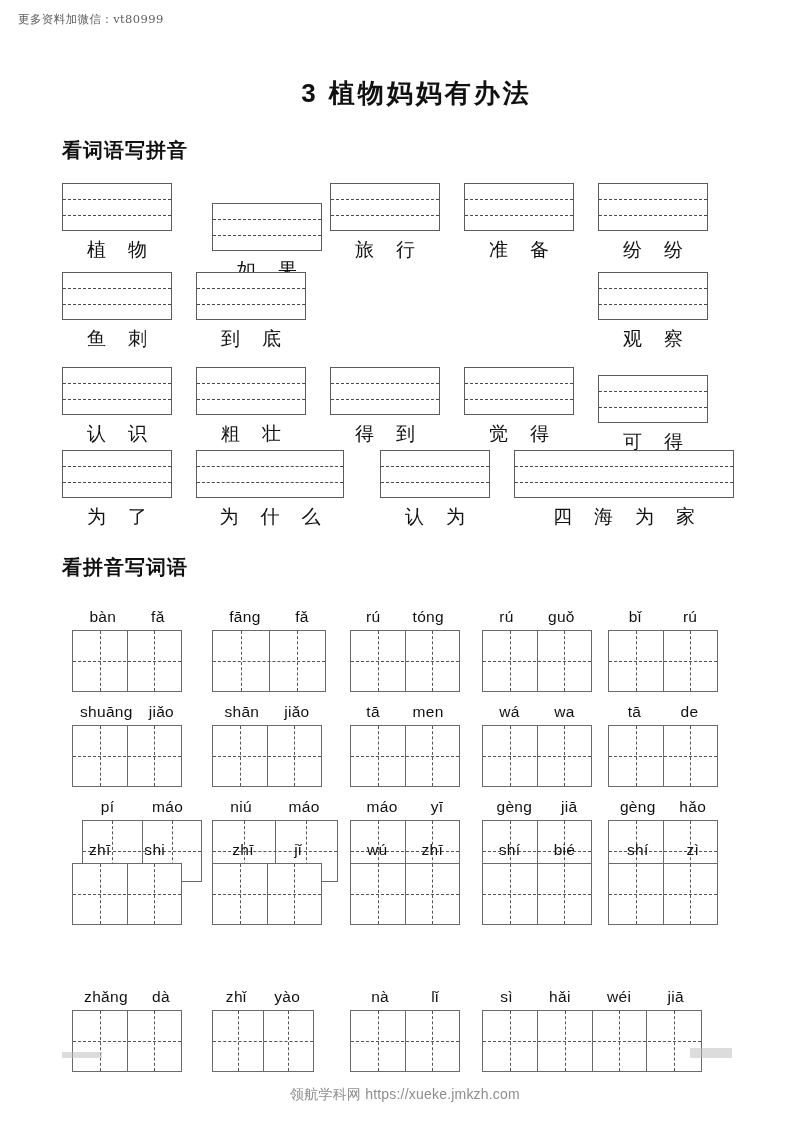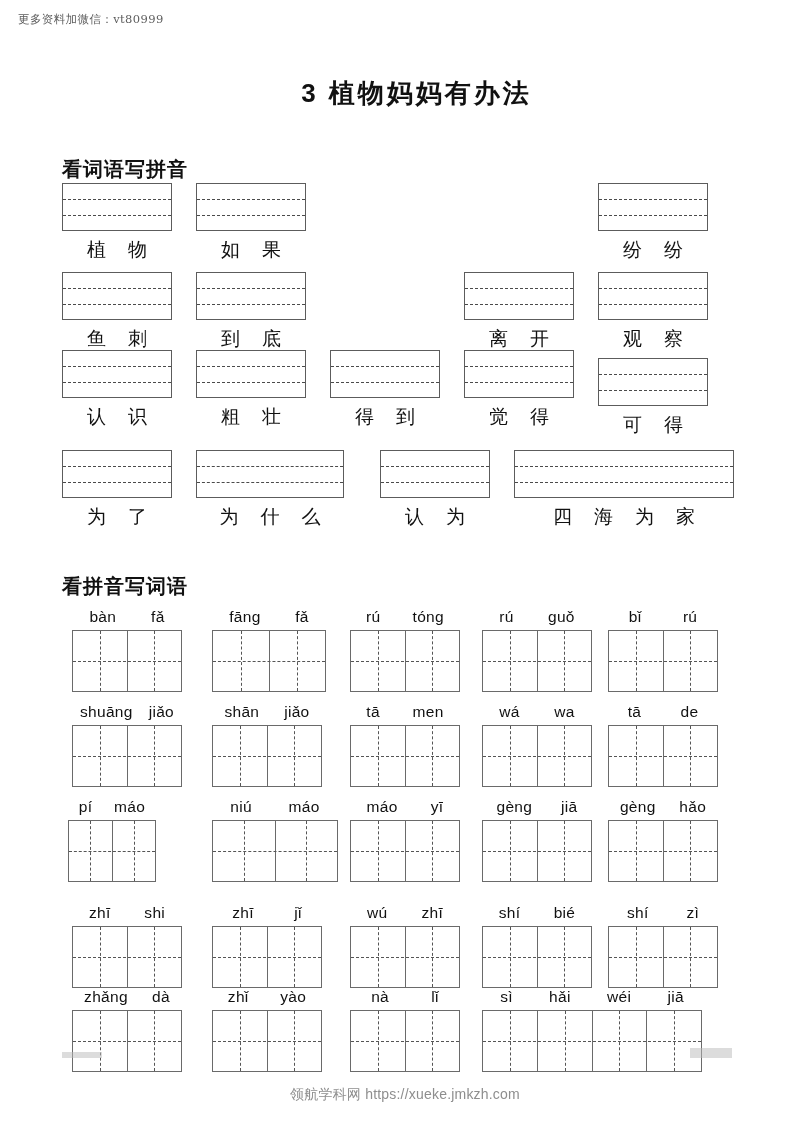--- a/index.html
+++ b/index.html
@@ -54,21 +54,20 @@
   }
 
   
   .section-heading {
     position: absolute;
     left: 62px;
     font-size: 20px;
     font-weight: bold;
     letter-spacing: 1px;
     color: #111;
-    margin-top: 19px;
   }
   #sec1-heading { top: 137px; }
   #sec2-heading { top: 554px; }
 
   
   .pinyin-row {
     position: absolute;
     left: 62px;
     width: 672px;
     height: 88px;
@@ -170,48 +169,52 @@
 <div class="section-heading" id="sec1-heading">看词语写拼音</div>
 
 <div class="section-heading" id="sec2-heading">看拼音写词语</div>
 
 <div id="section1-rows">
     <div class="pinyin-row" style="top: 183px;">
       <div class="pinyin-item" style="left: 0px; width: 110px;">
         <div class="four-line-box"></div>
         <div class="word-label">植 物</div>
       </div>
-      <div class="pinyin-item" style="left: 134px; width: 110px;">
+      <div class="pinyin-item" style="left: 150px; width: 110px; margin-top: 20px;">
         <div class="four-line-box"></div>
         <div class="word-label">如 果</div>
+      </div>
+      <div class="pinyin-item" style="left: 268px; width: 110px;">
+        <div class="four-line-box"></div>
+        <div class="word-label">旅 行</div>
+      </div>
+      <div class="pinyin-item" style="left: 402px; width: 110px;">
+        <div class="four-line-box"></div>
+        <div class="word-label">准 备</div>
       </div>
       <div class="pinyin-item" style="left: 536px; width: 110px;">
         <div class="four-line-box"></div>
         <div class="word-label">纷 纷</div>
       </div>
     </div>
     <div class="pinyin-row" style="top: 272px;">
       <div class="pinyin-item" style="left: 0px; width: 110px;">
         <div class="four-line-box"></div>
         <div class="word-label">鱼 刺</div>
       </div>
       <div class="pinyin-item" style="left: 134px; width: 110px;">
         <div class="four-line-box"></div>
         <div class="word-label">到 底</div>
       </div>
-      <div class="pinyin-item" style="left: 402px; width: 110px;">
-        <div class="four-line-box"></div>
-        <div class="word-label">离 开</div>
-      </div>
       <div class="pinyin-item" style="left: 536px; width: 110px;">
         <div class="four-line-box"></div>
         <div class="word-label">观 察</div>
       </div>
     </div>
-    <div class="pinyin-row" style="top: 350px;">
+    <div class="pinyin-row" style="top: 367px;">
       <div class="pinyin-item" style="left: 0px; width: 110px;">
         <div class="four-line-box"></div>
         <div class="word-label">认 识</div>
       </div>
       <div class="pinyin-item" style="left: 134px; width: 110px;">
         <div class="four-line-box"></div>
         <div class="word-label">粗 壮</div>
       </div>
       <div class="pinyin-item" style="left: 268px; width: 110px;">
         <div class="four-line-box"></div>
@@ -344,21 +347,21 @@
           <span>tā</span>
           <span>de</span>
         </div>
         <div class="tzg-grid">
           <div class="tzg-cell"></div>
           <div class="tzg-cell"></div>
         </div>
       </div>
     </div>
     <div class="tzg-row" style="top: 798px;">
-      <div class="tzg-item" style="left: 6px; width: 88px;">
+      <div class="tzg-item" style="left: 20px; width: 120px;">
         <div class="tzg-pinyin">
           <span>pí</span>
           <span>máo</span>
         </div>
         <div class="tzg-grid">
           <div class="tzg-cell"></div>
           <div class="tzg-cell"></div>
         </div>
       </div>
       <div class="tzg-item" style="left: 150px; width: 126px;">
@@ -395,21 +398,21 @@
         <div class="tzg-pinyin">
           <span>gèng</span>
           <span>hǎo</span>
         </div>
         <div class="tzg-grid">
           <div class="tzg-cell"></div>
           <div class="tzg-cell"></div>
         </div>
       </div>
     </div>
-    <div class="tzg-row" style="top: 904px; text-align: center;">
+    <div class="tzg-row" style="top: 841px; text-align: center;">
       <div class="tzg-item" style="left: 10px; width: 110px;">
         <div class="tzg-pinyin">
           <span>zhī</span>
           <span>shi</span>
         </div>
         <div class="tzg-grid">
           <div class="tzg-cell"></div>
           <div class="tzg-cell"></div>
         </div>
       </div>
@@ -458,21 +461,21 @@
       <div class="tzg-item" style="left: 10px; width: 110px;">
         <div class="tzg-pinyin">
           <span>zhǎng</span>
           <span>dà</span>
         </div>
         <div class="tzg-grid">
           <div class="tzg-cell"></div>
           <div class="tzg-cell"></div>
         </div>
       </div>
-      <div class="tzg-item" style="left: 150px; width: 110px;">
+      <div class="tzg-item" style="left: 150px; width: 102px;">
         <div class="tzg-pinyin">
           <span>zhǐ</span>
           <span>yào</span>
         </div>
         <div class="tzg-grid">
           <div class="tzg-cell"></div>
           <div class="tzg-cell"></div>
         </div>
       </div>
       <div class="tzg-item" style="left: 288px; width: 110px;">

